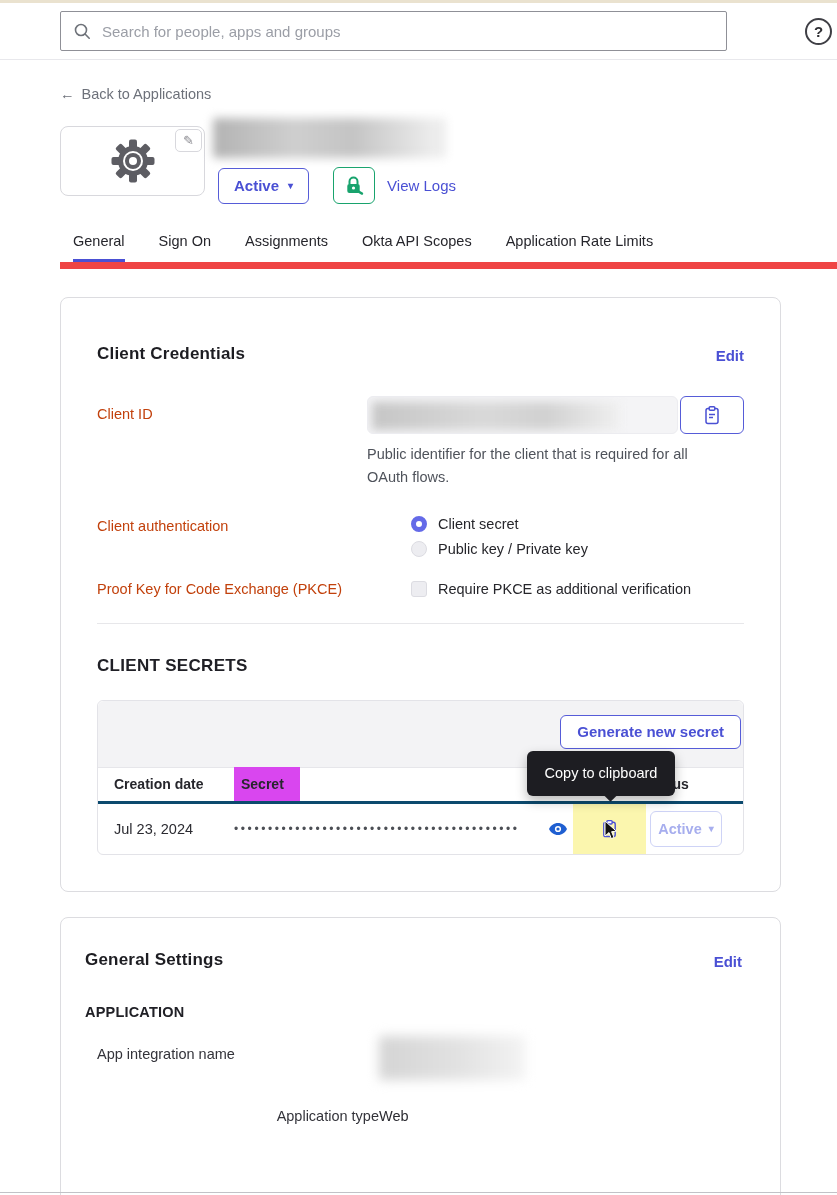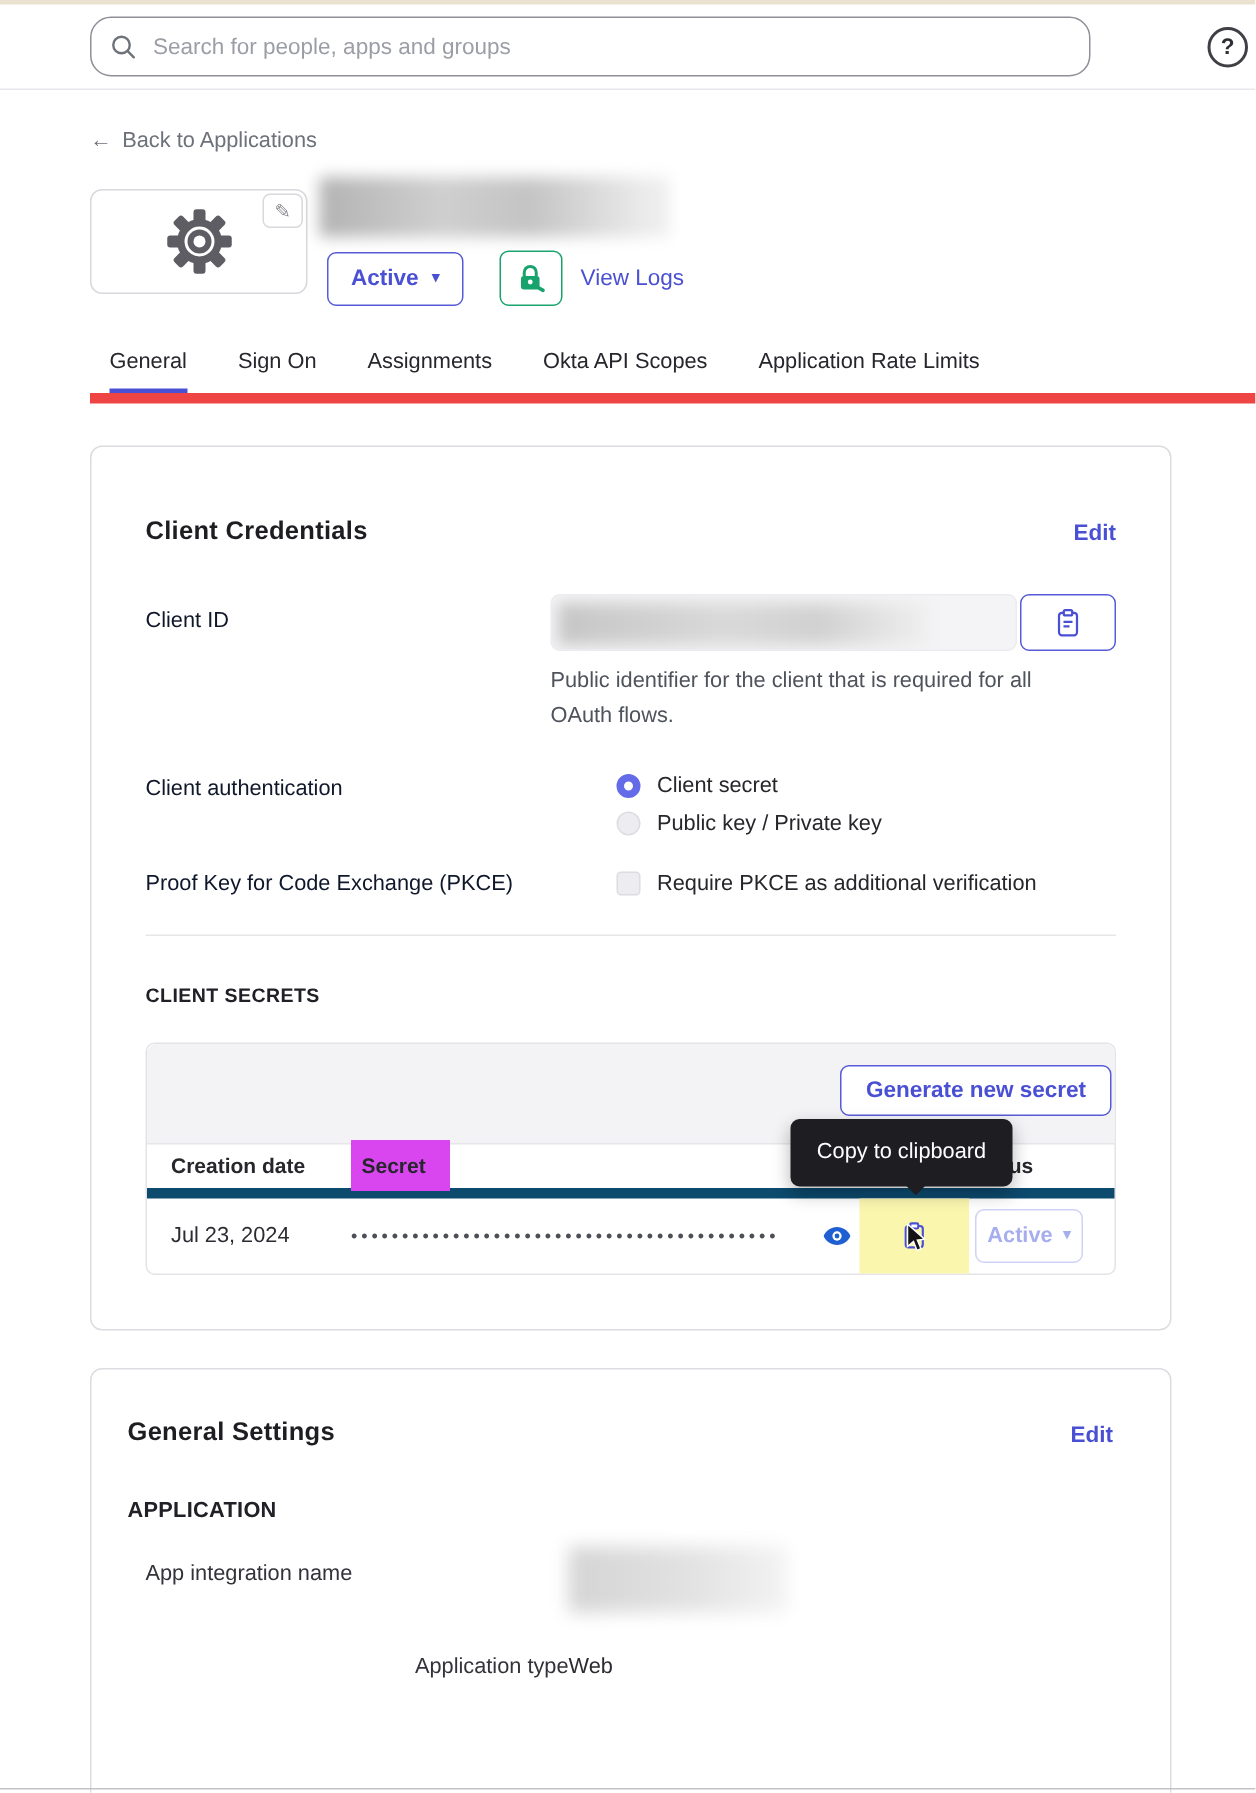--- a/index.html
+++ b/index.html
@@ -5,21 +5,21 @@
   * { box-sizing: border-box; }
   html,body { margin:0; padding:0; }
   body {
     width:837px; height:1195px; position:relative; overflow:hidden;
     background:#ffffff; color:#26262b;
     font-family:"Liberation Sans", sans-serif;
     font-size:14.5px;
   }
   .top-accent { height:3px; background:#eae2cf; }
   .topbar { height:57px; border-bottom:1px solid #e8e8ec; display:flex; align-items:center; padding-left:60px; }
-  .search-box { width:667px; height:40px; border:1px solid #8f9097; border-radius:14px; display:flex; align-items:center; padding:0 12px; background:#fff; }
+  .search-box { width:667px; height:40px; border:1px solid #8f9097; border-radius:2px; display:flex; align-items:center; padding:0 12px; background:#fff; }
   .search-box input { border:none; outline:none; flex:1; font-size:15px; color:#33333a; margin-left:9px; font-family:inherit; background:transparent; }
   .search-box input::placeholder { color:#9b9ea6; }
   .help-btn { margin-left:auto; margin-right:5px; width:27px; height:27px; border:2px solid #3f3f45; border-radius:50%; display:flex; align-items:center; justify-content:center; font-weight:700; font-size:15px; color:#2e2e33; background:#fff; cursor:pointer; flex:none; }
   .content { padding:0 56px 0 60px; }
   .back-link { display:inline-flex; align-items:center; gap:7px; margin-top:26px; color:#6d717a; font-size:14.5px; text-decoration:none; cursor:pointer; }
   .app-header { display:flex; margin-top:24px; }
   .icon-card { width:145px; height:70px; border:1px solid #d8d8dd; border-radius:8px; position:relative; display:flex; align-items:center; justify-content:center; background:#fff; }
   .edit-logo-btn { position:absolute; top:2px; right:2px; width:27px; height:23px; border:1px solid #d8d8dd; border-radius:5px; background:#fff; display:flex; align-items:center; justify-content:center; color:#8a8a90; font-size:13px; cursor:pointer; }
   .app-head-right { margin-left:8px; margin-top:-8px; }
   .app-title-blur { width:233px; height:40px; background:linear-gradient(90deg,#b3b3b3,#cfcfcf 35%,#c4c4c4 60%,#ededed 95%); filter:blur(5px); border-radius:2px; }
@@ -31,43 +31,43 @@
   .tabs { margin-left:60px; margin-top:29px; border-bottom:7px solid #ef4444; display:flex; }
   .tab { margin-right:34px; padding-bottom:10px; border-bottom:3px solid transparent; font-size:14.5px; font-weight:500; color:#26262c; cursor:pointer; }
   .tab:first-child { margin-left:13px; }
   .tab.active { border-bottom-color:#4a50d4; }
   .card { border:1px solid #dcdce0; border-radius:8px; background:#fff; }
   .card1 { margin-top:28px; padding:46px 36px 36px 36px; }
   .card-head { display:flex; justify-content:space-between; align-items:flex-end; }
   .card-title { font-size:17px; font-weight:700; color:#1d1d22; letter-spacing:.2px; }
   .edit-link { color:#4a50d4; font-weight:700; font-size:15px; text-decoration:none; cursor:pointer; }
   .form-row { display:flex; }
-  .form-label { width:270px; flex:none; font-size:14.5px; color:#0f172a; }
+  .form-label { width:270px; flex:none; font-size:14.5px; color:#c2410c; }
   .row-clientid { margin-top:32px; }
   .row-clientid .form-label { padding-top:10px; }
   .clientid-control { flex:1; }
   .clientid-line { display:flex; gap:2px; }
   .clientid-field { flex:1; height:38px; background:#f4f4f6; border:1px solid #ececf0; border-radius:6px; position:relative; overflow:hidden; }
   .clientid-blur { position:absolute; left:4px; top:5px; width:248px; height:28px; background:linear-gradient(90deg,#c6c6c6,#d9d9d9 45%,#d1d1d1 70%,#f0f0f0); filter:blur(5px); }
   .copy-btn { width:64px; height:38px; border:1px solid #565cd8; border-radius:6px; background:#fff; display:flex; align-items:center; justify-content:center; cursor:pointer; flex:none; }
   .field-help { margin-top:9px; font-size:14.5px; color:#4f535b; max-width:350px; line-height:1.62; }
   .row-auth { margin-top:26px; }
   .row-auth .form-label { padding-top:2px; }
   .choice-line { display:flex; align-items:center; gap:11px; font-size:14.5px; color:#26262b;padding-left:44px; }
   .choice-line + .choice-line { margin-top:9px; }
   .radio-on { width:16px; height:16px; border-radius:50%; border:5px solid #646ae8; background:#fff; flex:none; cursor:pointer; }
   .radio-off { width:16px; height:16px; border-radius:50%; background:#ededf1; border:1px solid #dcdce2; flex:none; cursor:pointer; }
   .checkbox-off { width:16px; height:16px; border-radius:3px; background:#ededf1; border:1px solid #dcdce2; flex:none; cursor:pointer; }
   .row-pkce { margin-top:24px; }
   .divider { margin-top:26px; border:none; border-top:1px solid #e7e7ea; }
-  .secrets-heading { margin-top:32px; font-size:13px; font-weight:700; color:#202026; letter-spacing:.3px; }
+  .secrets-heading { margin-top:32px; font-size:17px; font-weight:700; color:#202026; letter-spacing:.3px; }
   .secrets-block { margin-top:24px; border:1px solid #e3e3e8; border-radius:6px; position:relative; }
   .secrets-toolbar { background:#f3f3f5; border-radius:6px 6px 0 0; padding:14px 2px 18px 0; display:flex; justify-content:flex-end; }
   .generate-btn { height:34px; padding:0 16px; border:1px solid #565cd8; border-radius:6px; background:#fff; color:#4a50d4; font-weight:700; font-size:15px; cursor:pointer; font-family:inherit; }
-  .sec-hrow { display:flex; align-items:center; height:37px; border-top:1px solid #e6e6ea; border-bottom:7px solid #0c4a6e; font-size:14px; font-weight:700; color:#26262c; padding-left:16px; }
+  .sec-hrow { display:flex; align-items:center; height:37px; border-top:1px solid #e6e6ea; border-bottom:3px solid #0c4a6e; font-size:14px; font-weight:700; color:#26262c; padding-left:16px; }
   .sec-drow { display:flex; align-items:center; height:50px; padding-left:16px; font-size:14.5px; color:#2b2b31; }
   .c-date { width:120px; flex:none; }
   .c-secret { flex:1; display:flex; align-items:center; min-width:0; }
   .c-copy { width:73px; flex:none; align-self:stretch; display:flex; align-items:center; justify-content:center; position:relative; }
   .c-status { width:97px; flex:none; display:flex; align-items:center; }
   .hl-chip { background:#d946ef; padding:9px 16px 9px 7px; }
   .hl-col { background:#fbf6ae; }
   .dots { flex:1; overflow:hidden; white-space:nowrap; font-size:12px; letter-spacing:2.6px; color:#4c4f55; line-height:1; }
   .eye-btn { flex:none; margin:0 6px 0 4px; background:none; border:none; padding:0; cursor:pointer; display:flex; }
   .copy-icon-btn { background:none; border:none; padding:0; cursor:pointer; display:flex; }

